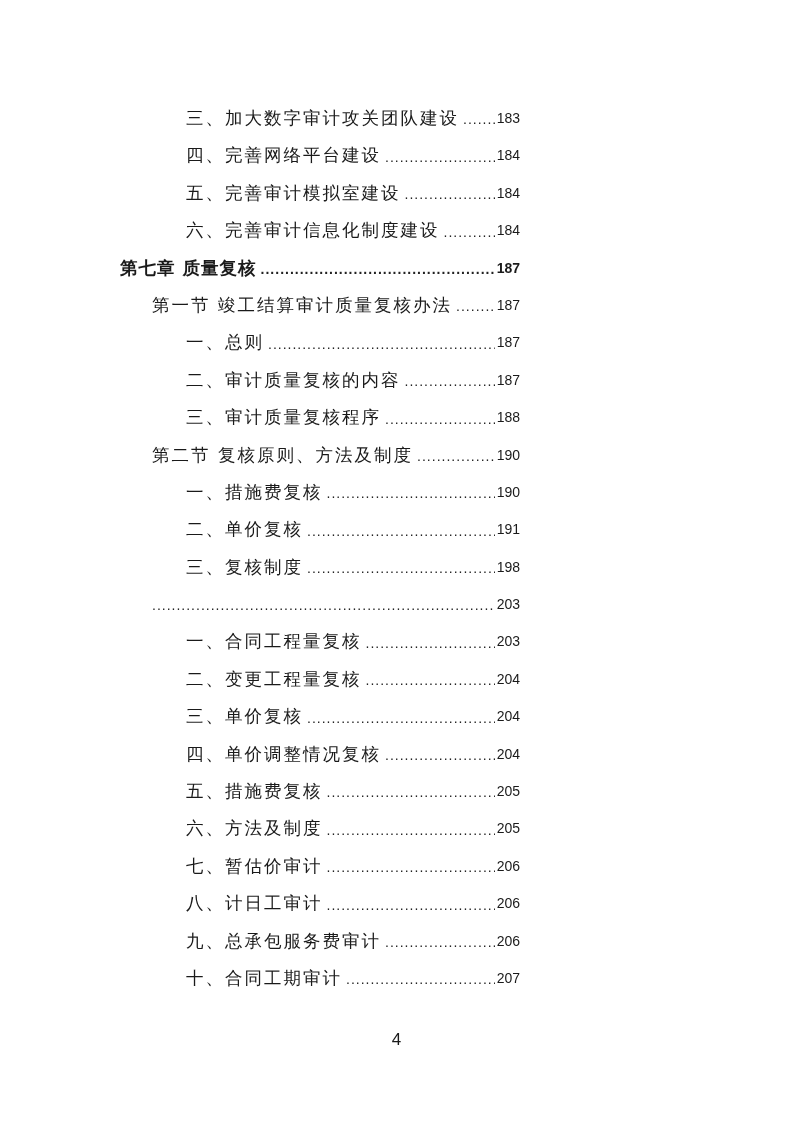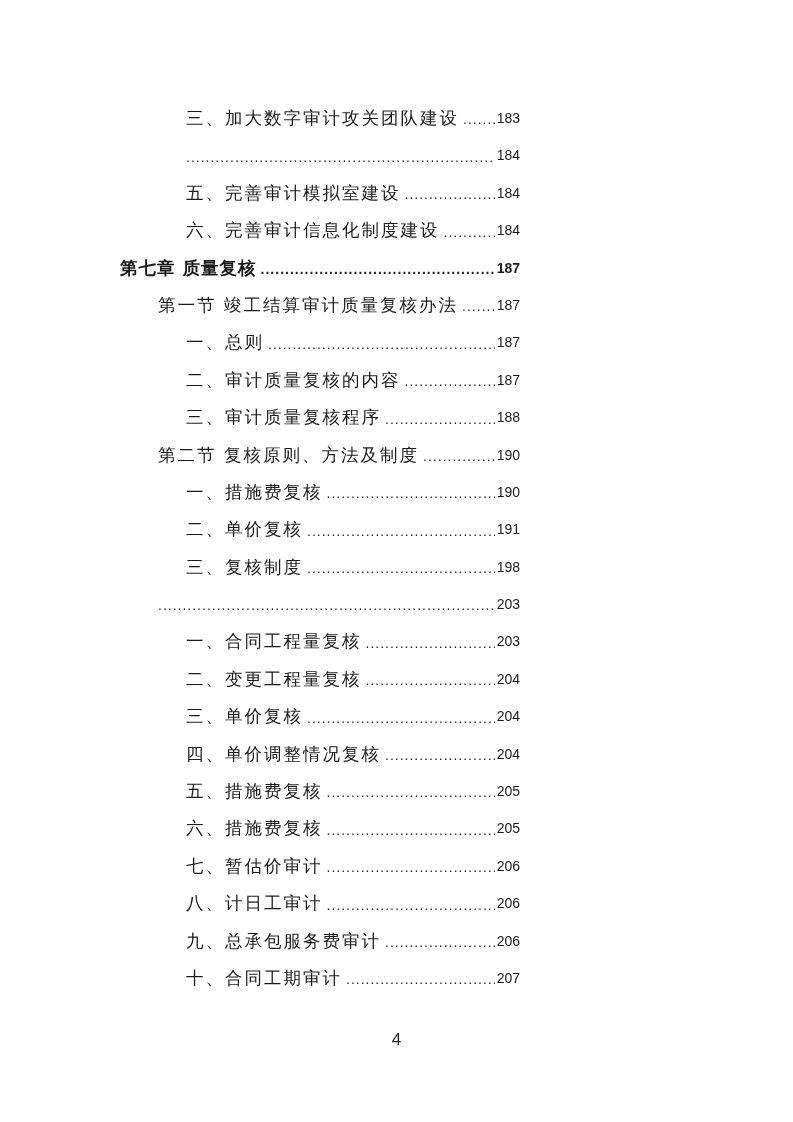--- a/index.html
+++ b/index.html
@@ -31,21 +31,21 @@
     }
     .toc-row .inner {
       position: absolute;
       right: 120px;
       display: flex;
       align-items: center;
       white-space: nowrap;
       overflow: hidden;
     }
     .lvl-chapter .inner { left: 120px; font-weight: bold; }
-    .lvl-section .inner { left: 152px; margin-left: 6px; }
+    .lvl-section .inner { left: 152px; }
     .lvl-item .inner { left: 186px; }
     .toc-text {
       flex: 0 0 auto;
       letter-spacing: 2px;
       padding-right: 4px;
     }
     .lvl-chapter .toc-text { letter-spacing: 1px; }
     .toc-dots {
       flex: 1 1 auto;
       overflow: hidden;
@@ -85,20 +85,21 @@
 <div class="toc">
   <div class="toc-row lvl-item">
     <div class="inner">
         <span class="toc-text">三、加大数字审计攻关团队建设</span>
         <span class="toc-dots"></span>
         <span class="toc-page">183</span>
       </div>
   </div>
   <div class="toc-row lvl-item">
     <div class="inner">
+        <span class="toc-text">四、完善网络平台建设</span>
         <span class="toc-dots"></span>
         <span class="toc-page">184</span>
       </div>
   </div>
   <div class="toc-row lvl-item">
     <div class="inner">
         <span class="toc-text">五、完善审计模拟室建设</span>
         <span class="toc-dots"></span>
         <span class="toc-page">184</span>
       </div>
@@ -209,21 +210,21 @@
   </div>
   <div class="toc-row lvl-item">
     <div class="inner">
         <span class="toc-text">五、措施费复核</span>
         <span class="toc-dots"></span>
         <span class="toc-page">205</span>
       </div>
   </div>
   <div class="toc-row lvl-item">
     <div class="inner">
-        <span class="toc-text">六、措施费复核</span>
+        <span class="toc-text">六、方法及制度</span>
         <span class="toc-dots"></span>
         <span class="toc-page">205</span>
       </div>
   </div>
   <div class="toc-row lvl-item">
     <div class="inner">
         <span class="toc-text">七、暂估价审计</span>
         <span class="toc-dots"></span>
         <span class="toc-page">206</span>
       </div>

